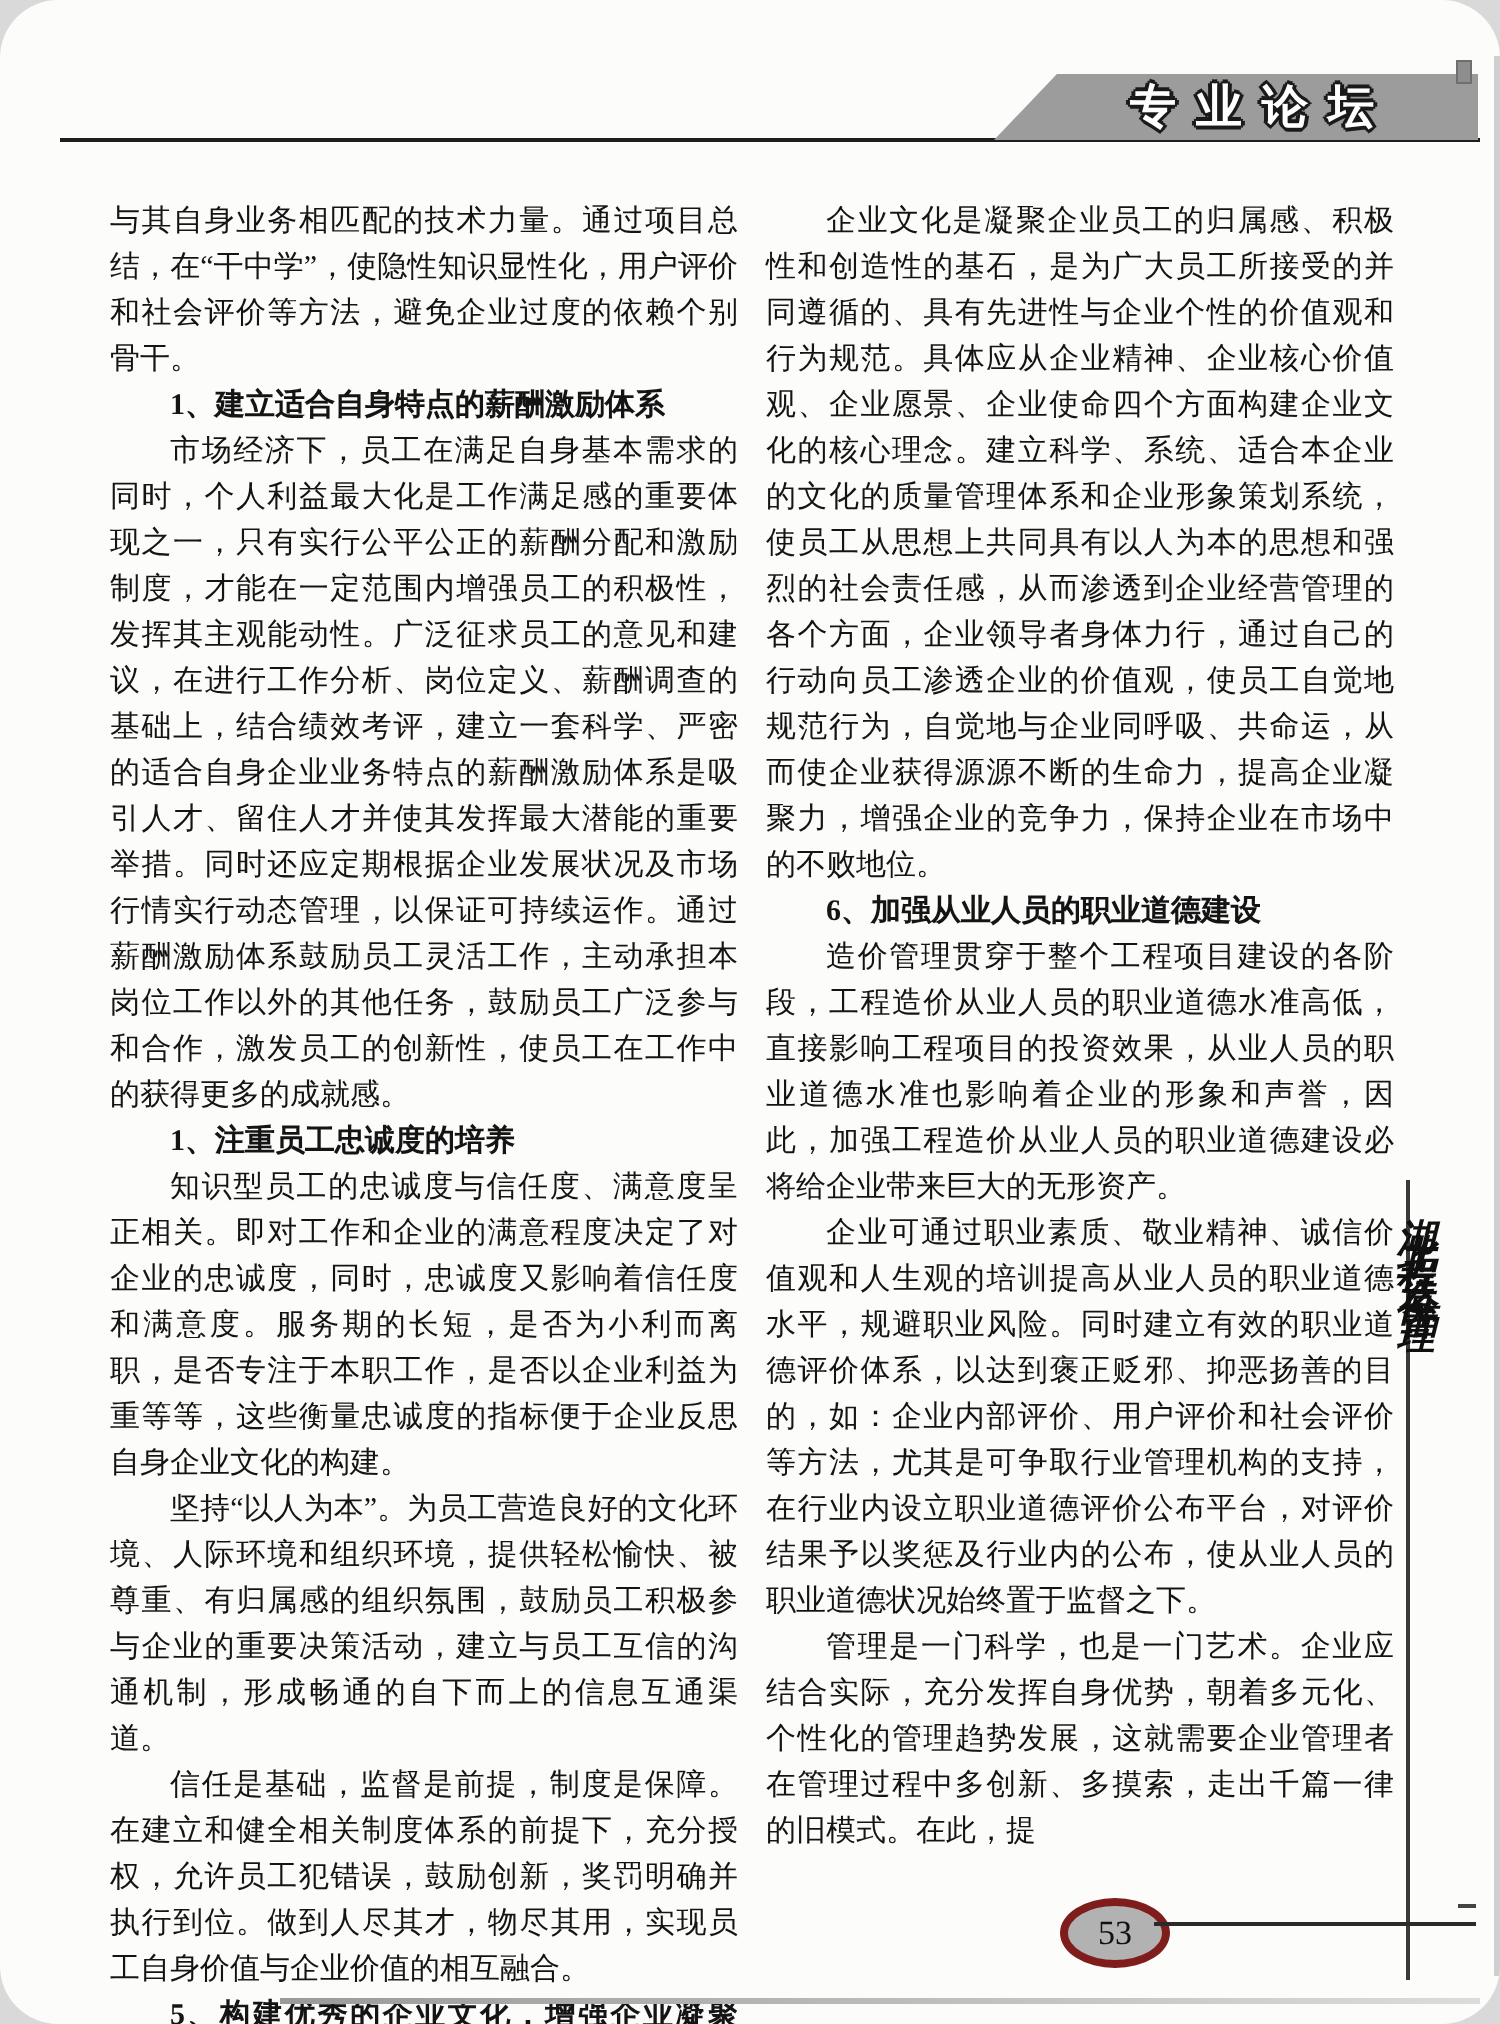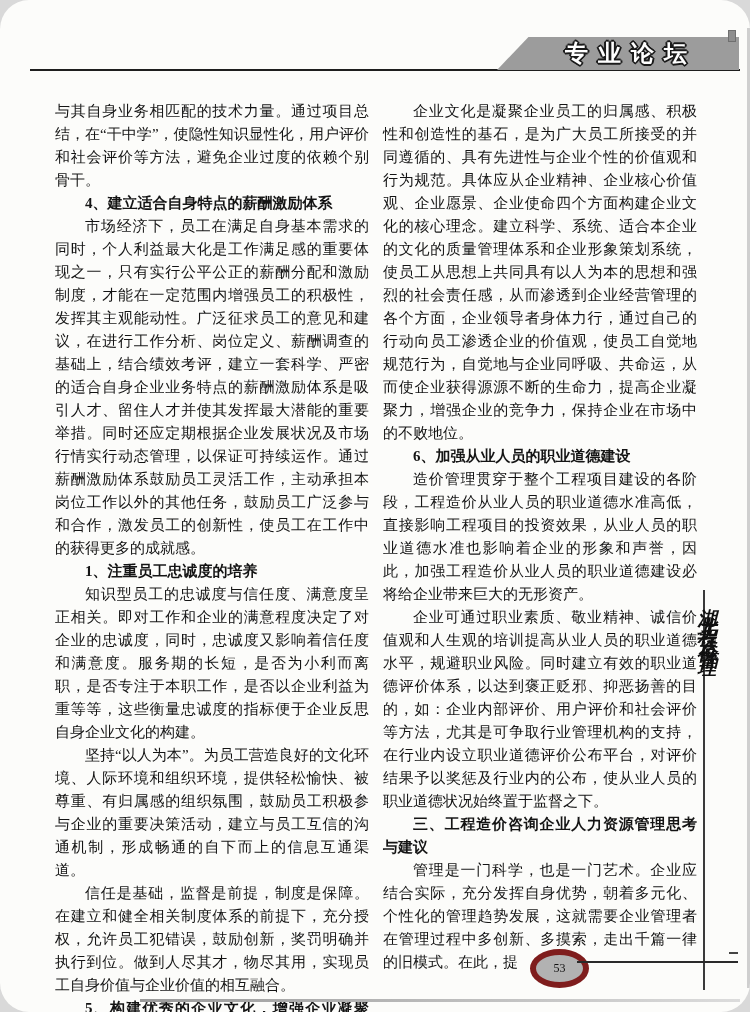--- a/index.html
+++ b/index.html
@@ -47,23 +47,23 @@
   }
   .journal-title {
     position:absolute; left:694px; top:594px;
     writing-mode:vertical-rl; text-orientation:upright;
     font-size:19px; font-weight:bold; font-style:italic;
     letter-spacing:7px; color:#101010;
   }
   
   .pageno-ellipse {
     position:absolute; left:530px; top:949px; width:47px; height:27px;
-    background:#b2b2b2; border:6px solid #7f1d1d; border-radius:50%;
+    background:#b2b2b2; border:4px solid #7f1d1d; border-radius:50%;
     display:flex; align-items:center; justify-content:center;
-    font-size:12px; color:#111;
+    font-size:17px; color:#111;
   }
   .pageno-line {
     position:absolute; left:577px; top:961px; width:161px; height:2px;
     background:#2a2a2a;
   }
   .pageno-dash {
     position:absolute; left:729px; top:952px; width:9px; height:2px;
     background:#444;
   }
   
@@ -84,34 +84,33 @@
   <div class="top-rule"></div>
 
   <div class="banner">
     <span class="banner-label">专业论坛</span>
   </div>
   <div class="banner-notch"></div>
 
   <div class="columns">
     <div class="col">
         <p class="para body-noindent">与其自身业务相匹配的技术力量。通过项目总结，在“干中学”，使隐性知识显性化，用户评价和社会评价等方法，避免企业过度的依赖个别骨干。</p>
-        <p class="para heading">4、建立适合自身特点的薪酬激励体系</p>
+        <p class="para heading">1、建立适合自身特点的薪酬激励体系</p>
         <p class="para body">市场经济下，员工在满足自身基本需求的同时，个人利益最大化是工作满足感的重要体现之一，只有实行公平公正的薪酬分配和激励制度，才能在一定范围内增强员工的积极性，发挥其主观能动性。广泛征求员工的意见和建议，在进行工作分析、岗位定义、薪酬调查的基础上，结合绩效考评，建立一套科学、严密的适合自身企业业务特点的薪酬激励体系是吸引人才、留住人才并使其发挥最大潜能的重要举措。同时还应定期根据企业发展状况及市场行情实行动态管理，以保证可持续运作。通过薪酬激励体系鼓励员工灵活工作，主动承担本岗位工作以外的其他任务，鼓励员工广泛参与和合作，激发员工的创新性，使员工在工作中的获得更多的成就感。</p>
         <p class="para heading">1、注重员工忠诚度的培养</p>
         <p class="para body">知识型员工的忠诚度与信任度、满意度呈正相关。即对工作和企业的满意程度决定了对企业的忠诚度，同时，忠诚度又影响着信任度和满意度。服务期的长短，是否为小利而离职，是否专注于本职工作，是否以企业利益为重等等，这些衡量忠诚度的指标便于企业反思自身企业文化的构建。</p>
         <p class="para body">坚持“以人为本”。为员工营造良好的文化环境、人际环境和组织环境，提供轻松愉快、被尊重、有归属感的组织氛围，鼓励员工积极参与企业的重要决策活动，建立与员工互信的沟通机制，形成畅通的自下而上的信息互通渠道。</p>
         <p class="para body">信任是基础，监督是前提，制度是保障。在建立和健全相关制度体系的前提下，充分授权，允许员工犯错误，鼓励创新，奖罚明确并执行到位。做到人尽其才，物尽其用，实现员工自身价值与企业价值的相互融合。</p>
         <p class="para heading">5、构建优秀的企业文化，增强企业凝聚力。</p>
       </div>
     <div class="col">
         <p class="para body">企业文化是凝聚企业员工的归属感、积极性和创造性的基石，是为广大员工所接受的并同遵循的、具有先进性与企业个性的价值观和行为规范。具体应从企业精神、企业核心价值观、企业愿景、企业使命四个方面构建企业文化的核心理念。建立科学、系统、适合本企业的文化的质量管理体系和企业形象策划系统，使员工从思想上共同具有以人为本的思想和强烈的社会责任感，从而渗透到企业经营管理的各个方面，企业领导者身体力行，通过自己的行动向员工渗透企业的价值观，使员工自觉地规范行为，自觉地与企业同呼吸、共命运，从而使企业获得源源不断的生命力，提高企业凝聚力，增强企业的竞争力，保持企业在市场中的不败地位。</p>
         <p class="para heading">6、加强从业人员的职业道德建设</p>
         <p class="para body">造价管理贯穿于整个工程项目建设的各阶段，工程造价从业人员的职业道德水准高低，直接影响工程项目的投资效果，从业人员的职业道德水准也影响着企业的形象和声誉，因此，加强工程造价从业人员的职业道德建设必将给企业带来巨大的无形资产。</p>
         <p class="para body">企业可通过职业素质、敬业精神、诚信价值观和人生观的培训提高从业人员的职业道德水平，规避职业风险。同时建立有效的职业道德评价体系，以达到褒正贬邪、抑恶扬善的目的，如：企业内部评价、用户评价和社会评价等方法，尤其是可争取行业管理机构的支持，在行业内设立职业道德评价公布平台，对评价结果予以奖惩及行业内的公布，使从业人员的职业道德状况始终置于监督之下。</p>
-        <p class="para section-heading">三、工程造价咨询企业人力资源管理思考与建议</p>
         <p class="para body">管理是一门科学，也是一门艺术。企业应结合实际，充分发挥自身优势，朝着多元化、个性化的管理趋势发展，这就需要企业管理者在管理过程中多创新、多摸索，走出千篇一律的旧模式。在此，提</p>
       </div>
   </div>
 
   <div class="journal-vline"></div>
   <div class="journal-title">湖北工程造价管理</div>
 
   <div class="pageno-ellipse">
     <span>53</span>
   </div>

